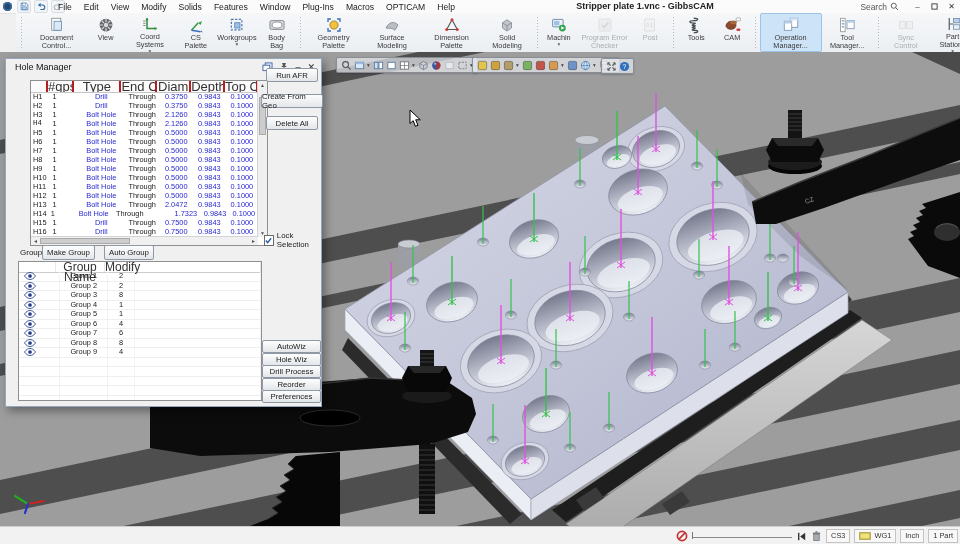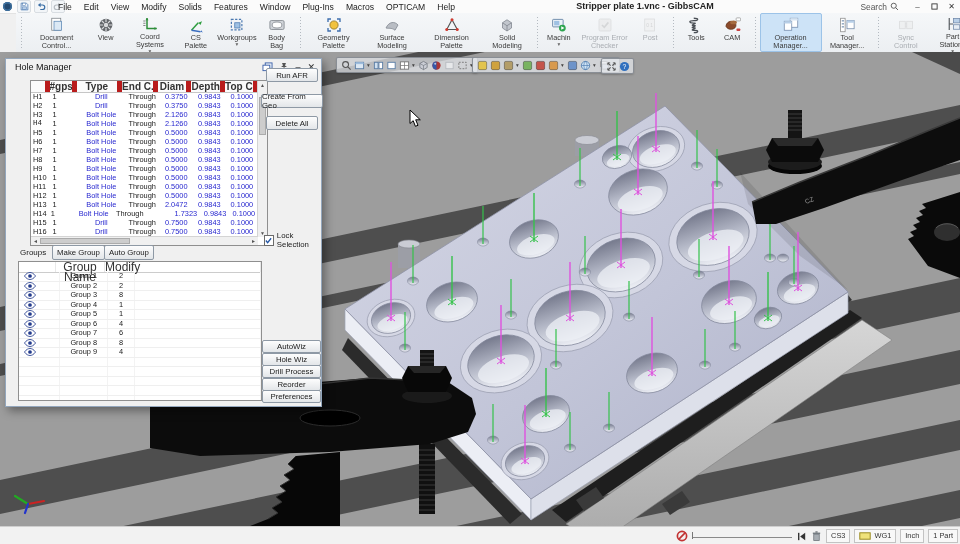--- a/index.html
+++ b/index.html
@@ -36,21 +36,21 @@
   .ovcaret{width:5px;font-size:5.5px;color:#444;text-align:center;}
   #cursor{position:absolute;left:409px;top:57px;z-index:60;}
   
   #dlg{position:absolute;left:5px;top:58px;width:315px;height:347px;background:#f0f0f0;border:1px solid #93a6bc;box-shadow:3px 4px 9px rgba(0,0,0,.38);z-index:20;}
   .dlg-title{position:absolute;left:9px;top:3px;font-size:9px;color:#111;}
   .dlg-ticons{position:absolute;right:6px;top:2px;display:flex;gap:7px;align-items:center;height:11px;}
   .dlg-ticons .ti{display:flex;align-items:center;justify-content:center;font-size:9px;color:#333;height:11px;}
   .panel{position:absolute;background:#fff;border:1px solid #8f8f8f;}
   #holetable{left:24px;top:21px;width:236px;height:164px;}
   .ht-head{position:absolute;left:0;top:0;right:9px;height:11px;display:flex;border-bottom:1px solid #c6c6c6;background:#fbfbfb;}
-  .ht-head div{font-size:10px;color:#333;line-height:11px;text-align:center;border-right:5px solid #b91c1c;overflow:hidden;white-space:nowrap;font-weight:bold;}
+  .ht-head div{font-size:13px;color:#333;line-height:11px;text-align:center;border-right:2px solid #b91c1c;overflow:hidden;white-space:nowrap;}
   .ht-rows{position:absolute;left:0;top:11px;right:9px;bottom:8px;overflow:hidden;}
   .ht-row{display:flex;height:9px;}
   .ht-row div{font-size:7.4px;line-height:9px;text-align:center;overflow:hidden;white-space:nowrap;color:#1a1a1a;}
   .ht-row .c0{text-align:left;padding-left:2px;}
   .ht-row .c1{text-align:left;padding-left:4px;}
   .ht-row .blue{color:#2727cf;}
   .vscroll{position:absolute;right:0;top:0;bottom:8px;width:9px;background:#f0f0f0;border-left:1px solid #d4d4d4;}
   .vscroll .thumb{position:absolute;left:1px;right:1px;top:16px;height:36px;background:#cdcdcd;border:1px solid #ababab;}
   .sarrow{position:absolute;left:0;width:9px;height:8px;font-size:5px;color:#555;text-align:center;line-height:8px;}
   .hscroll{position:absolute;left:0;right:9px;bottom:0;height:8px;background:#f0f0f0;border-top:1px solid #d4d4d4;}
@@ -872,21 +872,21 @@
     <div class="chkrow">
       <div class="chk">
         <svg width="7" height="7" viewBox="0 0 8 8">
             <path d="M1 4l2 2.4L7 1.4" fill="none" stroke="#2456a4" stroke-width="1.5"></path>
           </svg>
       </div>
       <span>Lock Selection</span>
     </div>
 
     <div class="grplabel">Groups</div>
-    <div class="btn" style="left:46px;top:186px;width:51px;height:13px">Make Group</div>
+    <div class="btn" style="left:36px;top:186px;width:51px;height:13px">Make Group</div>
     <div class="btn" style="left:98px;top:186px;width:48px;height:13px">Auto Group</div>
 
     <div id="grouptable" class="panel">
       <div class="gt-head">
           <div style="width: 36px;"></div>
           <div style="width: 48px;">Group Name</div>
           <div style="width: 26px;">Modify</div>
           <div style="width: 128px;"></div>
         </div>
       <div class="gt-rows">

